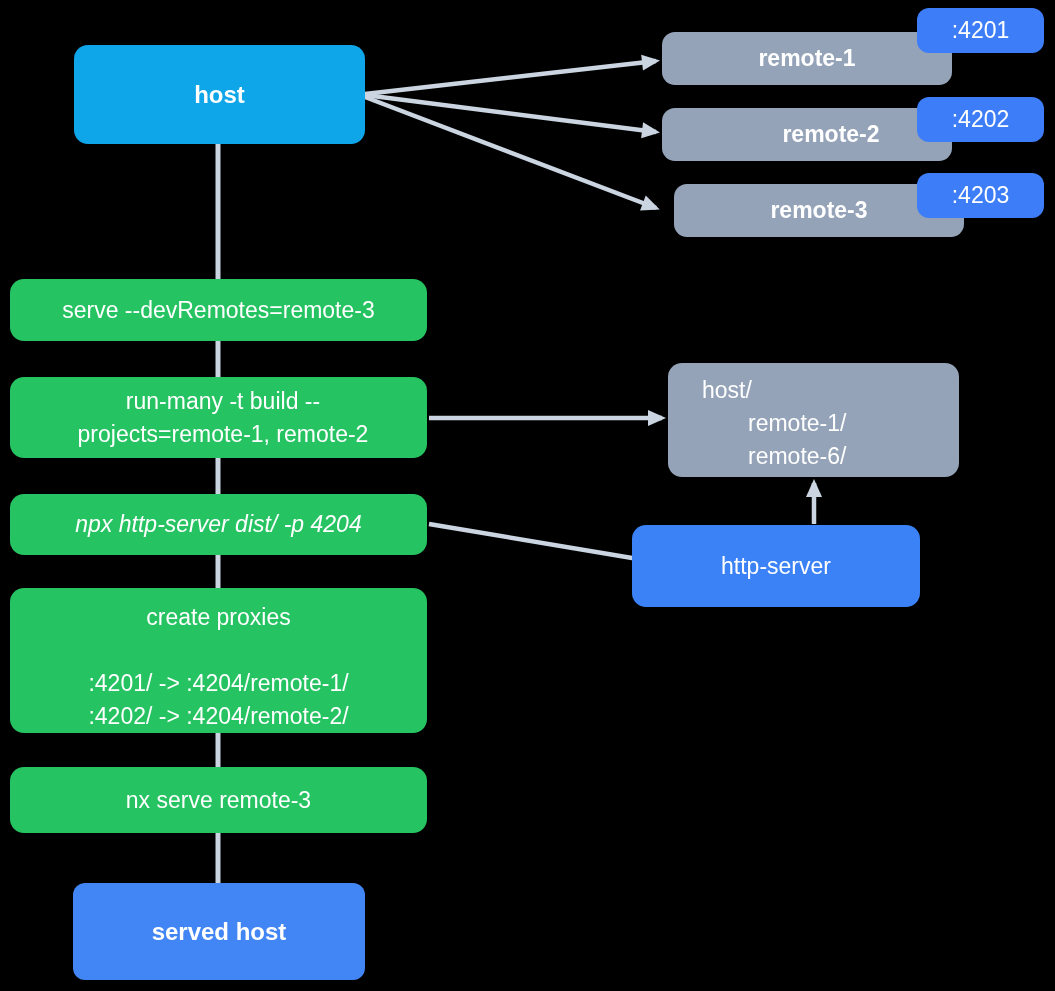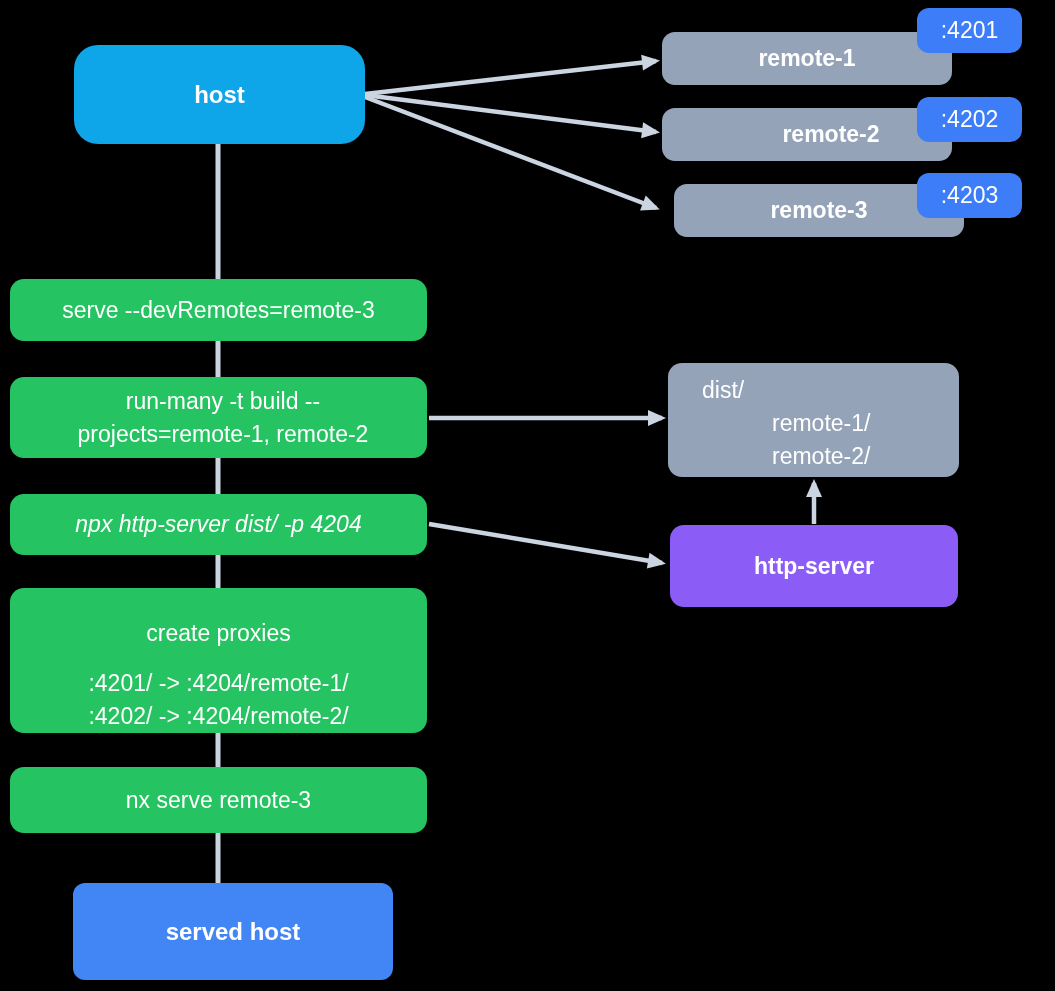--- a/index.html
+++ b/index.html
@@ -29,78 +29,78 @@
     align-items: center;
     justify-content: center;
     color: #ffffff;
     font-size: 23px;
     text-align: center;
     line-height: 33px;
   }
   .host-box {
     left: 74px; top: 45px; width: 291px; height: 99px;
     background: #0ea5e9;
-    border-radius: 24px;
+    border-radius: 14px;
     font-weight: 700;
     font-size: 24px;
   }
   .remote-box {
     left: 662px; width: 290px; height: 53px;
     background: #94a3b8;
     border-radius: 13px;
     font-weight: 700;
   }
   .remote-1 { top: 32px; }
   .remote-2 { top: 108px; padding-left: 48px; }
   .remote-3 { top: 184px; margin-left: 12px; }
   .port-badge {
-    left: 917px; width: 105px; height: 45px;
+    left: 917px; width: 127px; height: 45px;
     background: #3d7ef8;
     border-radius: 12px;
     font-weight: 500;
     z-index: 2;
   }
   .badge-1 { top: 8px; }
   .badge-2 { top: 97px; }
   .badge-3 { top: 173px; align-items: center; }
   .green-box {
     left: 10px; width: 417px;
     background: #25c361;
     border-radius: 14px;
   }
   .step-1 { top: 279px; height: 62px; }
   .step-2 { top: 377px; height: 81px; flex-direction: column; padding-left: 9px; }
   .step-3 { top: 494px; height: 61px; font-style: italic; }
   .step-4 {
     top: 588px; height: 145px;
     flex-direction: column;
     justify-content: flex-start;
-    padding-top: 29px;
+    padding-top: 13px;
   }
   .step-5 { top: 767px; height: 66px; }
   .proxy-gap { height: 33px; }
   .dist-box {
     left: 668px; top: 363px; width: 291px; height: 114px;
     background: #94a3b8;
     border-radius: 14px;
     flex-direction: column;
     align-items: flex-start;
     justify-content: flex-start;
     padding: 11px 0 0 34px;
     text-align: left;
   }
-  .dist-indent { margin-left: 70px; }
+  .dist-indent { margin-left: 46px; }
   .http-server-box {
-    left: 670px; top: 525px; width: 288px; height: 82px;
-    background: #8b5cf6;
+    left: 632px; top: 525px; width: 288px; height: 82px;
+    background: #3b82f6;
     border-radius: 14px;
-    font-weight: 700;
+    font-weight: 400;
   }
   .served-box {
-    left: 73px; top: 883px; width: 320px; height: 97px;
+    left: 73px; top: 883px; width: 292px; height: 97px;
     background: #4285f4;
     border-radius: 12px;
     font-weight: 700;
     font-size: 24px;
   }
 </style>
 </head>
 <body>
 
 <div class="canvas">
@@ -162,23 +162,23 @@
     <span class="proxy-gap"></span>
     <span>:4201/ -&gt; :4204/remote-1/</span>
     <span>:4202/ -&gt; :4204/remote-2/</span>
   </div>
 
   <div class="box green-box step-5">
     <span>nx serve remote-3</span>
   </div>
 
   <div class="box dist-box">
-    <span>dist/</span>
+    <span>host/</span>
     <span class="dist-indent">remote-1/</span>
-    <span class="dist-indent">remote-2/</span>
+    <span class="dist-indent">remote-6/</span>
   </div>
 
   <div class="box http-server-box">
     <span>http-server</span>
   </div>
 
   <div class="box served-box">
     <span>served host</span>
   </div>
 

